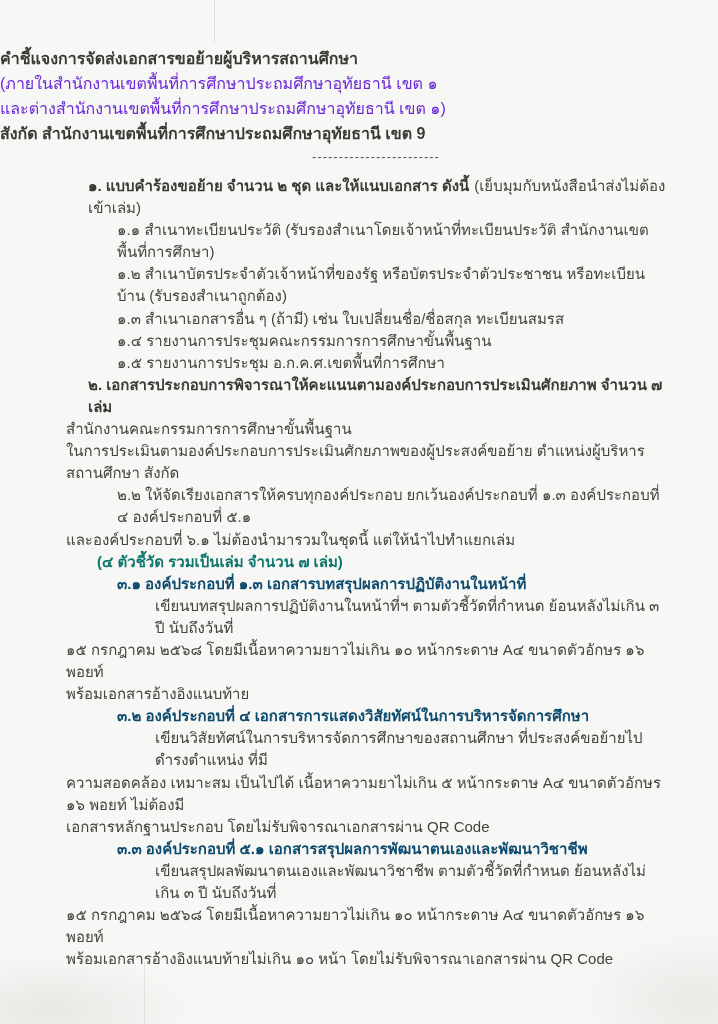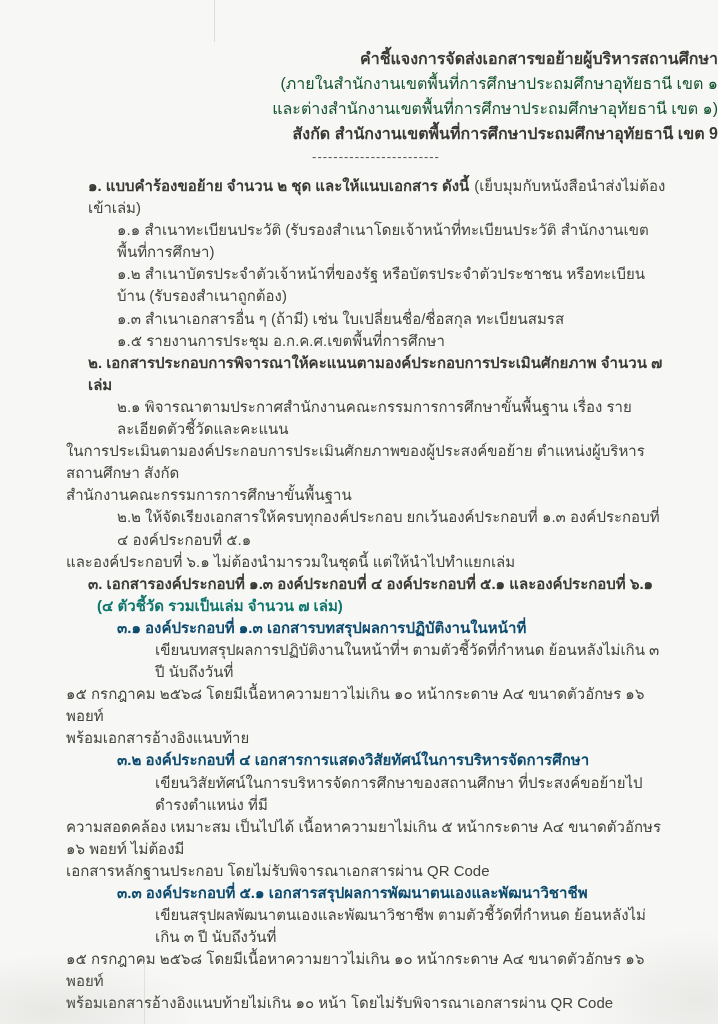--- a/index.html
+++ b/index.html
@@ -14,23 +14,23 @@
   .page { position: absolute; inset: 0; }
 
   
   .scan-line-top    { position: absolute; left: 214px; top: 0; width: 1px; height: 42px; background: #dddcd8; }
   .scan-line-bottom { position: absolute; left: 144px; bottom: 0; width: 1px; height: 62px; background: #e4e3df; }
   .blotch-bl { position: absolute; left: 0; bottom: 0; width: 200px; height: 70px;
                background: radial-gradient(ellipse at 25% 80%, rgba(150,150,145,0.16), rgba(150,150,145,0) 70%); }
   .blotch-br { position: absolute; right: 0; bottom: 0; width: 140px; height: 95px;
                background: radial-gradient(ellipse at 85% 75%, rgba(150,150,145,0.15), rgba(150,150,145,0) 70%); }
 
-  .title-block { padding-top: 46px; text-align: right; font-size: 16px; line-height: 25px; }
+  .title-block { padding-top: 46px; text-align: left; font-size: 16px; line-height: 25px; }
   .t-bold { font-weight: bold; color: #3a3935; }
-  .t-reg  { font-weight: normal; color: #14532d; }
+  .t-reg  { font-weight: normal; color: #6d28d9; }
   .separator { text-align: center; color: #53524e; font-size: 13px; letter-spacing: 1px;
                margin-top: 3px; padding-left: 34px; }
 
   .body-text { padding: 11px 52px 0 66px; font-size: 15px; line-height: 22.1px; }
   .body-text p { margin: 0; }
 
   .lv1  { padding-left: 22px; font-weight: bold; color: #3a3935; }  
   .lv1p { padding-left: 31px; font-weight: bold; color: #0f766e; }  
   .lv2  { padding-left: 51px; }                                     
   .lv2b { padding-left: 51px; font-weight: bold; color: #0c4a6e; }  
@@ -56,30 +56,29 @@
   </div>
 
   <div class="separator">------------------------</div>
 
   <div class="body-text">
 
     <p class="lv1"><span>๑. แบบคำร้องขอย้าย จำนวน ๒ ชุด และให้แนบเอกสาร ดังนี้</span><span class="note">(เย็บมุมกับหนังสือนำส่งไม่ต้องเข้าเล่ม)</span></p>
     <p class="lv2">๑.๑ สำเนาทะเบียนประวัติ (รับรองสำเนาโดยเจ้าหน้าที่ทะเบียนประวัติ สำนักงานเขตพื้นที่การศึกษา)</p>
     <p class="lv2">๑.๒ สำเนาบัตรประจำตัวเจ้าหน้าที่ของรัฐ  หรือบัตรประจำตัวประชาชน หรือทะเบียนบ้าน (รับรองสำเนาถูกต้อง)</p>
     <p class="lv2">๑.๓ สำเนาเอกสารอื่น ๆ (ถ้ามี) เช่น ใบเปลี่ยนชื่อ/ชื่อสกุล ทะเบียนสมรส</p>
+    <p class="lv2">๑.๔ รายงานการประชุมคณะกรรมการการศึกษาขั้นพื้นฐาน</p>
     <p class="lv2">๑.๕ รายงานการประชุม อ.ก.ค.ศ.เขตพื้นที่การศึกษา</p>
 
     <p class="lv1">๒. เอกสารประกอบการพิจารณาให้คะแนนตามองค์ประกอบการประเมินศักยภาพ  จำนวน ๗ เล่ม</p>
-    <p class="lv2">๒.๑ พิจารณาตามประกาศสำนักงานคณะกรรมการการศึกษาขั้นพื้นฐาน เรื่อง รายละเอียดตัวชี้วัดและคะแนน</p>
+    <p class="cont">สำนักงานคณะกรรมการการศึกษาขั้นพื้นฐาน</p>
     <p class="cont">ในการประเมินตามองค์ประกอบการประเมินศักยภาพของผู้ประสงค์ขอย้าย ตำแหน่งผู้บริหารสถานศึกษา สังกัด</p>
-    <p class="cont">สำนักงานคณะกรรมการการศึกษาขั้นพื้นฐาน</p>
     <p class="lv2">๒.๒ ให้จัดเรียงเอกสารให้ครบทุกองค์ประกอบ ยกเว้นองค์ประกอบที่ ๑.๓  องค์ประกอบที่ ๔ องค์ประกอบที่ ๕.๑</p>
     <p class="cont">และองค์ประกอบที่ ๖.๑ ไม่ต้องนำมารวมในชุดนี้ แต่ให้นำไปทำแยกเล่ม</p>
 
-    <p class="lv1">๓. เอกสารองค์ประกอบที่ ๑.๓  องค์ประกอบที่ ๔ องค์ประกอบที่ ๕.๑  และองค์ประกอบที่ ๖.๑</p>
     <p class="lv1p">(๔ ตัวชี้วัด รวมเป็นเล่ม จำนวน ๗ เล่ม)</p>
 
     <p class="lv2b">๓.๑ องค์ประกอบที่ ๑.๓ เอกสารบทสรุปผลการปฏิบัติงานในหน้าที่</p>
     <p class="para">เขียนบทสรุปผลการปฏิบัติงานในหน้าที่ฯ ตามตัวชี้วัดที่กำหนด ย้อนหลังไม่เกิน ๓ ปี นับถึงวันที่</p>
     <p class="cont">๑๕ กรกฎาคม ๒๕๖๘ โดยมีเนื้อหาความยาวไม่เกิน ๑๐ หน้ากระดาษ A๔ ขนาดตัวอักษร ๑๖ พอยท์</p>
     <p class="cont">พร้อมเอกสารอ้างอิงแนบท้าย</p>
 
     <p class="lv2b">๓.๒ องค์ประกอบที่ ๔ เอกสารการแสดงวิสัยทัศน์ในการบริหารจัดการศึกษา</p>
     <p class="para">เขียนวิสัยทัศน์ในการบริหารจัดการศึกษาของสถานศึกษา ที่ประสงค์ขอย้ายไปดำรงตำแหน่ง ที่มี</p>
     <p class="cont">ความสอดคล้อง เหมาะสม เป็นไปได้ เนื้อหาความยาไม่เกิน ๕ หน้ากระดาษ A๔ ขนาดตัวอักษร ๑๖ พอยท์ ไม่ต้องมี</p>

